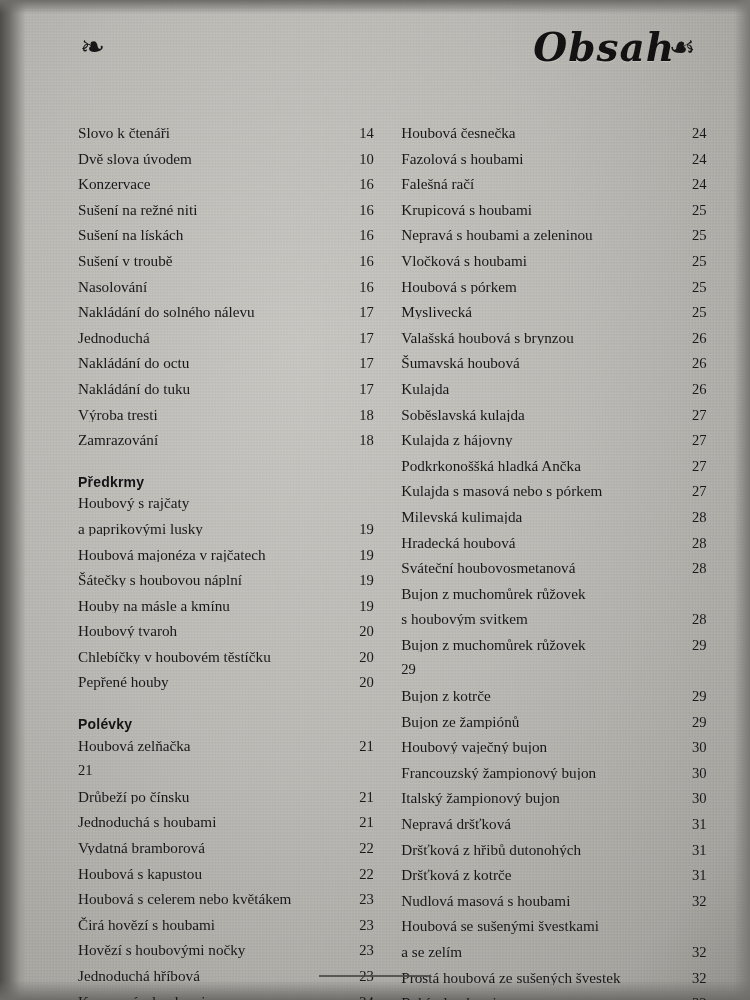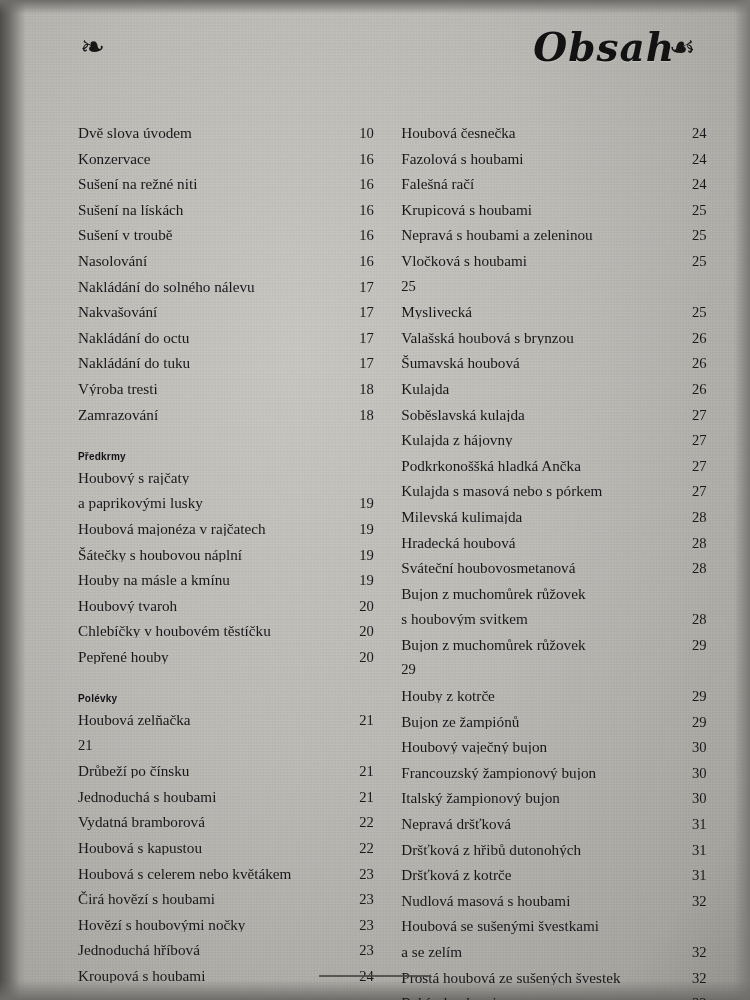--- a/index.html
+++ b/index.html
@@ -121,21 +121,21 @@
     flex: 0 0 auto;
     width: 24px;
     text-align: left;
     font-size: 14.6px;
   }
   .col.right .entry .pg { width: 24px; }
 
   .section-head {
     font-family: "Liberation Sans", sans-serif;
     font-weight: bold;
-    font-size: 10px;
+    font-size: 14px;
     color: #131316;
     height: 25.6px;
     line-height: 25.6px;
     letter-spacing: 0.2px;
   }
   .spacer {
     height: 12px;
   }
 
   .footer-rule {
@@ -161,20 +161,24 @@
 
   <header class="title-bar">
     <span class="orn left">❧</span>
     <h1 class="page-title">Obsah</h1>
     <span class="orn right">☙</span>
   </header>
 
   <div class="columns">
     <div class="col left" id="col-left">
         <div class="entry">
+          <span class="label">Slovo k čtenáři</span>
+          <span class="pg">14</span>
+        </div>
+        <div class="entry">
           <span class="label">Dvě slova úvodem</span>
           <span class="pg">10</span>
         </div>
         <div class="entry">
           <span class="label">Konzervace</span>
           <span class="pg">16</span>
         </div>
         <div class="entry">
           <span class="label">Sušení na režné niti</span>
           <span class="pg">16</span>
@@ -189,21 +193,21 @@
         </div>
         <div class="entry">
           <span class="label">Nasolování</span>
           <span class="pg">16</span>
         </div>
         <div class="entry">
           <span class="label">Nakládání do solného nálevu</span>
           <span class="pg">17</span>
         </div>
         <div class="entry">
-          <span class="label">Nakvašování</span>
+          <span class="label">Jednoduchá</span>
           <span class="pg">17</span>
         </div>
         <div class="entry">
           <span class="label">Nakládání do octu</span>
           <span class="pg">17</span>
         </div>
         <div class="entry">
           <span class="label">Nakládání do tuku</span>
           <span class="pg">17</span>
         </div>
@@ -314,20 +318,21 @@
         </div>
         <div class="entry">
           <span class="label">Nepravá s houbami a zeleninou</span>
           <span class="pg">25</span>
         </div>
         <div class="entry">
           <span class="label">Vločková s houbami</span>
           <span class="pg">25</span>
         </div>
         <div class="entry">
+          <span class="label">Houbová s pórkem</span>
           <span class="pg">25</span>
         </div>
         <div class="entry">
           <span class="label">Myslivecká</span>
           <span class="pg">25</span>
         </div>
         <div class="entry">
           <span class="label">Valašská houbová s brynzou</span>
           <span class="pg">26</span>
         </div>
@@ -376,21 +381,21 @@
           <span class="pg">28</span>
         </div>
         <div class="entry">
           <span class="label">Bujon z muchomůrek růžovek</span>
           <span class="pg">29</span>
         </div>
         <div class="entry">
           <span class="pg">29</span>
         </div>
         <div class="entry">
-          <span class="label">Houby z kotrče</span>
+          <span class="label">Bujon z kotrče</span>
           <span class="pg">29</span>
         </div>
         <div class="entry">
           <span class="label">Bujon ze žampiónů</span>
           <span class="pg">29</span>
         </div>
         <div class="entry">
           <span class="label">Houbový vaječný bujon</span>
           <span class="pg">30</span>
         </div>

